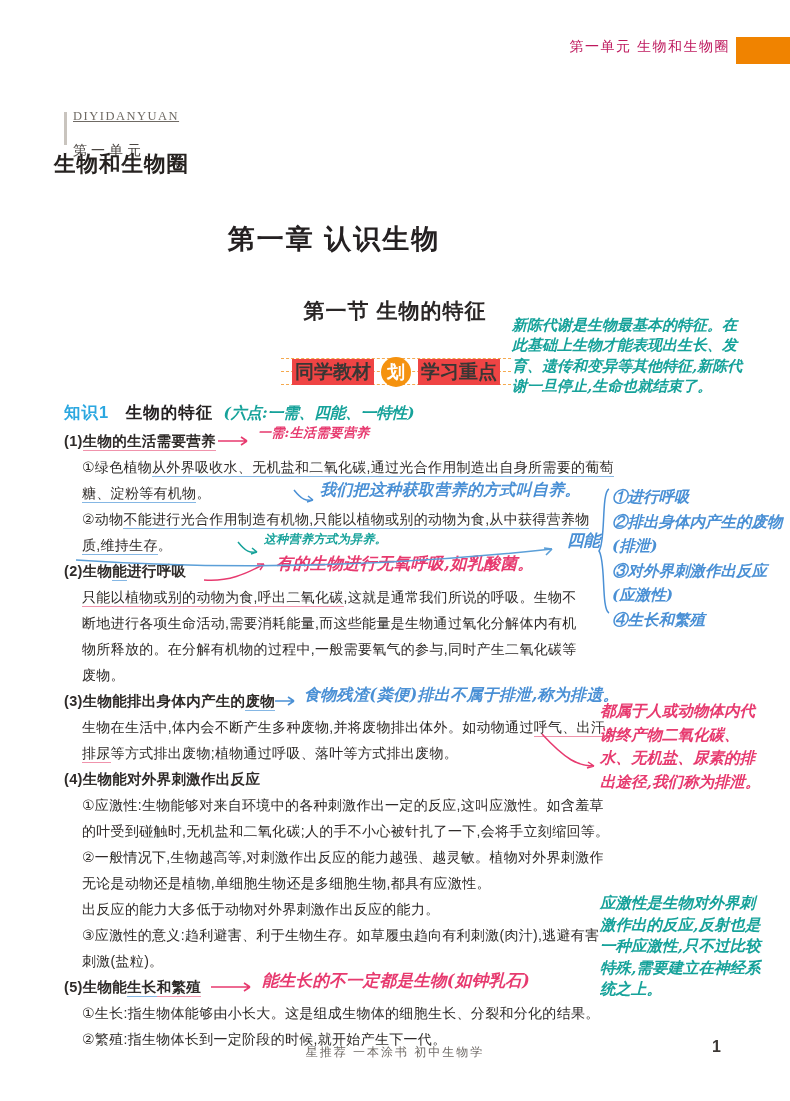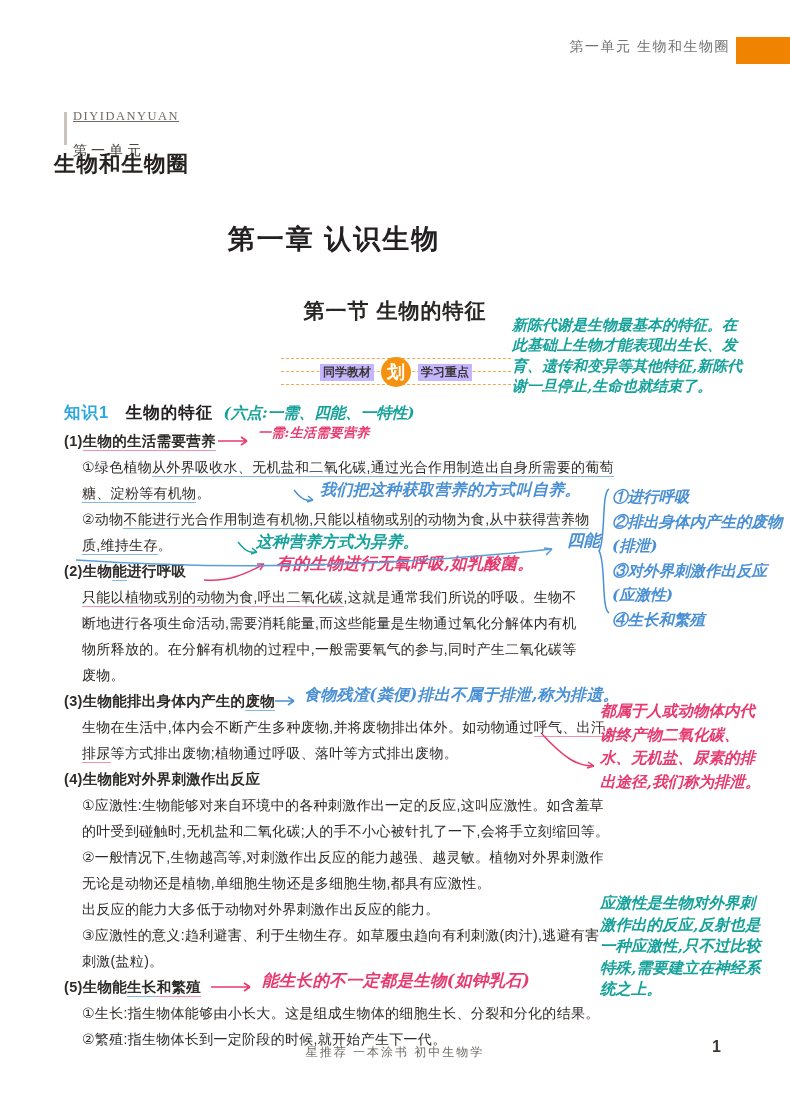--- a/index.html
+++ b/index.html
@@ -11,34 +11,34 @@
   .bh{font-weight:700;font-size:14.5px;}
   .ind{padding-left:18px;}
   .ub{border-bottom:1.5px solid #85b7e4;padding-bottom:1px;}
   .ur{border-bottom:1.5px solid #f093ac;padding-bottom:1px;}
   
   .hand{font-family:"DejaVu Serif","Liberation Serif",serif;font-style:italic;font-weight:600;}
   .hp{color:#e73a6f;} .hb{color:#4a90d5;} .ht{color:#16a29a;}
   .note{position:absolute;line-height:1.22;}
   .asvg{position:absolute;overflow:visible;}
   
-  .hdr-title{left:0;top:38px;width:730px;text-align:right;font-size:14px;color:#737373;letter-spacing:1.5px;}
+  .hdr-title{left:0;top:38px;width:730px;text-align:right;font-size:14px;color:#be185d;letter-spacing:1.5px;}
   .hdr-tab{left:736px;top:37px;width:54px;height:27px;background:#f08300;}
   
   .unit-bar{left:64px;top:112px;width:3px;height:33px;background:#c9c4be;}
   .unit-pinyin{left:73px;top:109px;font-family:"Liberation Serif","DejaVu Serif",serif;font-size:12.5px;letter-spacing:1.5px;color:#6f6a64;text-decoration:underline;}
   .unit-label{left:73px;top:142px;font-size:14px;letter-spacing:4px;color:#4a4541;}
   .unit-title{left:54px;top:149px;font-size:21.5px;font-weight:700;color:#262220;letter-spacing:1px;}
   .chapter{left:0;top:221px;width:668px;text-align:center;font-size:27px;font-weight:700;color:#242021;letter-spacing:2px;}
   .section{left:0;top:297px;width:790px;text-align:center;font-size:21px;font-weight:700;color:#2a2626;letter-spacing:1px;}
   
   .badge{left:281px;top:352px;width:230px;height:40px;}
   .badge .dline{position:absolute;left:0;right:0;height:0;border-top:1.6px dashed #f5a94e;}
   .badge-inner{position:absolute;left:0;top:0;width:100%;height:100%;display:flex;align-items:center;justify-content:center;gap:7px;}
-  .badge-txt{font-size:12px;font-weight:700;color:#3a3634;background:#c4b5fd;padding:0 3px;position:relative;}
+  .badge-txt{font-size:19px;font-weight:700;color:#3a3634;background:#ef4444;padding:0 3px;position:relative;}
   .badge-circle{width:30px;height:30px;border-radius:50%;background:#f5920f;color:#fff;font-size:18px;font-weight:700;
                 display:flex;align-items:center;justify-content:center;position:relative;}
   
   .kn{left:64px;top:399px;height:26px;line-height:26px;white-space:nowrap;}
   .kn-label{color:#2ba7e0;font-weight:700;font-size:16.5px;letter-spacing:1px;}
   .kn-title{font-weight:700;font-size:16.5px;color:#242021;margin-left:12px;letter-spacing:1px;}
   .kn-sub{font-size:15.5px;margin-left:6px;}
   
   .maincol{left:64px;top:428px;width:548px;}
   
@@ -100,21 +100,21 @@
     <span class="note hand hb" style="left:256px;top:0;font-size:16px">我们把这种获取营养的方式叫自养。</span>
   </div>
   <div class="row ind">
     <span>②动物</span><span class="ub">不能进行光合作用制造有机物,只能以植物或别的动物为食,从中获得营养物</span>
   </div>
   <div class="row ind">
     <span class="ub">质,维持生存</span><span>。</span>
     <svg class="asvg" style="left:172px;top:8px" width="26" height="16">
       <path d="M2,2 C10,12 14,13 21,12 M21,12 l-5,-4 M21,12 l-6,2" stroke="#16a29a" stroke-width="1.5" fill="none"></path>
     </svg>
-    <span class="note hand ht" style="left:192px;top:0;font-size:16px">这种营养方式为异养。</span>
+    <span class="note hand ht" style="left:200px;top:0;font-size:12px">这种营养方式为异养。</span>
   </div>
 
   <div class="row bh">
     <span>(2)</span><span>生物</span><span class="ub">能</span><span>进行呼吸</span>
     <svg class="asvg" style="left:138px;top:2px" width="70" height="22">
       <path d="M2,20 C26,22 44,14 62,4 M62,4 l-7,0 M62,4 l-4,6" stroke="#e73a6f" stroke-width="1.5" fill="none"></path>
     </svg>
     <span class="note hand hp" style="left:212px;top:-4px;font-size:16.5px">有的生物进行无氧呼吸,如乳酸菌。</span>
   </div>
   <div class="row ind">

